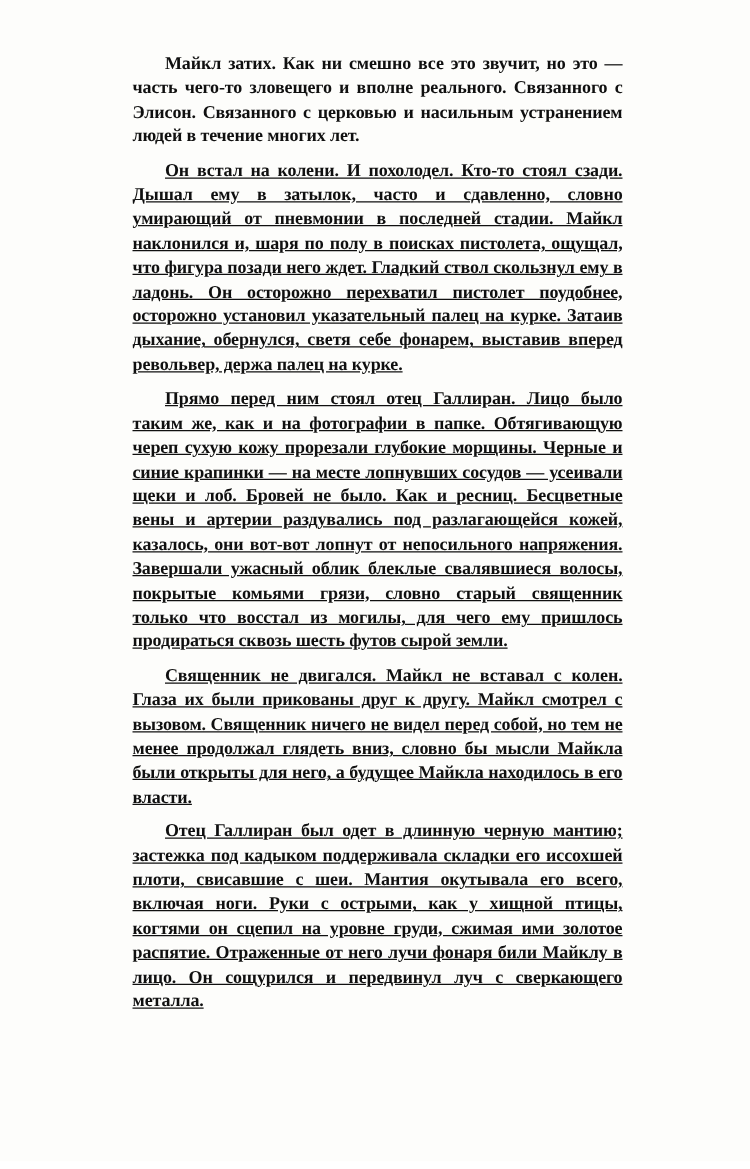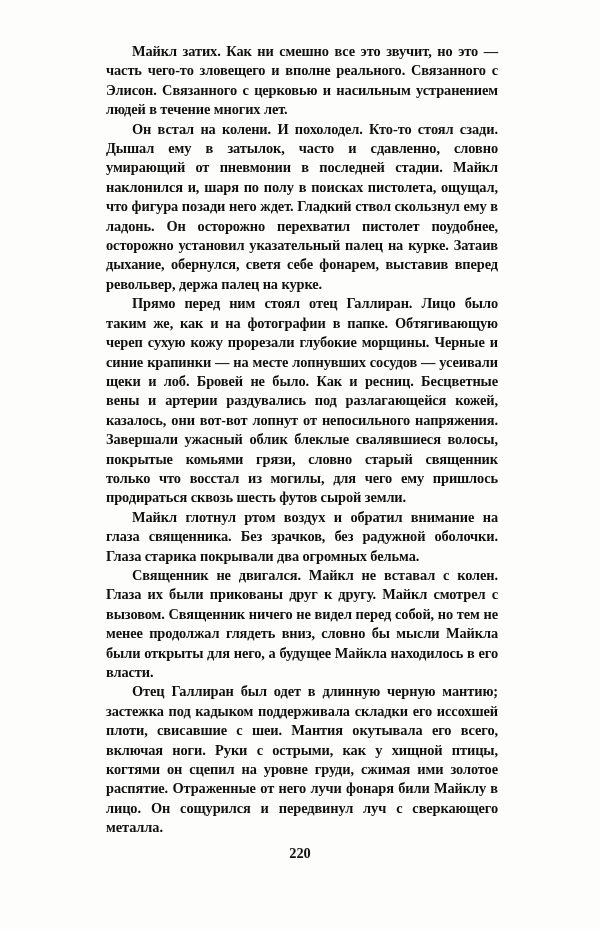--- a/index.html
+++ b/index.html
@@ -34,21 +34,22 @@
     font-size: 14.4px;
     line-height: 19.4px;
     text-align: justify;
     text-indent: 26px;
     font-weight: 700;
     letter-spacing: -0.1px;
     color: #101010;
     -webkit-font-smoothing: antialiased;
   }
   p.para + p.para {
-    margin-top: 0px;
+    margin-top: 8px;
+    text-decoration: underline;
   }
   .page-number {
     position: absolute;
     left: 0;
     top: 845px;
     width: 600px;
     text-align: center;
     font-size: 14.4px;
     font-weight: 700;
     color: #101010;
@@ -56,18 +57,16 @@
   }
 </style>
 </head>
 <body>
 
 <div class="page">
   <div class="text-block">
     <p class="para">Майкл затих. Как ни смешно все это звучит, но это — часть чего-то зловещего и вполне реального. Связанного с Элисон. Связанного с церковью и насильным устранением людей в течение многих лет.</p>
     <p class="para">Он встал на колени. И похолодел. Кто-то стоял сзади. Дышал ему в затылок, часто и сдавленно, словно умирающий от пневмонии в последней стадии. Майкл наклонился и, шаря по полу в поисках пистолета, ощущал, что фигура позади него ждет. Гладкий ствол скользнул ему в ладонь. Он осторожно перехватил пистолет поудобнее, осторожно установил указательный палец на курке. Затаив дыхание, обернулся, светя себе фонарем, выставив вперед револьвер, держа палец на курке.</p>
     <p class="para">Прямо перед ним стоял отец Галлиран. Лицо было таким же, как и на фотографии в папке. Обтягивающую череп сухую кожу прорезали глубокие морщины. Черные и синие крапинки — на месте лопнувших сосудов — усеивали щеки и лоб. Бровей не было. Как и ресниц. Бесцветные вены и артерии раздувались под разлагающейся кожей, казалось, они вот-вот лопнут от непосильного напряжения. Завершали ужасный облик блеклые свалявшиеся волосы, покрытые комьями грязи, словно старый священник только что восстал из могилы, для чего ему пришлось продираться сквозь шесть футов сырой земли.</p>
-    <p class="para">Майкл глотнул ртом воздух и обратил внимание на глаза священника. Без зрачков, без радужной оболочки. Глаза старика покрывали два огромных бельма.</p>
     <p class="para">Священник не двигался. Майкл не вставал с колен. Глаза их были прикованы друг к другу. Майкл смотрел с вызовом. Священник ничего не видел перед собой, но тем не менее продолжал глядеть вниз, словно бы мысли Майкла были открыты для него, а будущее Майкла находилось в его власти.</p>
     <p class="para">Отец Галлиран был одет в длинную черную мантию; застежка под кадыком поддерживала складки его иссохшей плоти, свисавшие с шеи. Мантия окутывала его всего, включая ноги. Руки с острыми, как у хищной птицы, когтями он сцепил на уровне груди, сжимая ими золотое распятие. Отраженные от него лучи фонаря били Майклу в лицо. Он сощурился и передвинул луч с сверкающего металла.</p>
   </div>
-  <div class="page-number">220</div>
 </div>
 
 </body></html>

